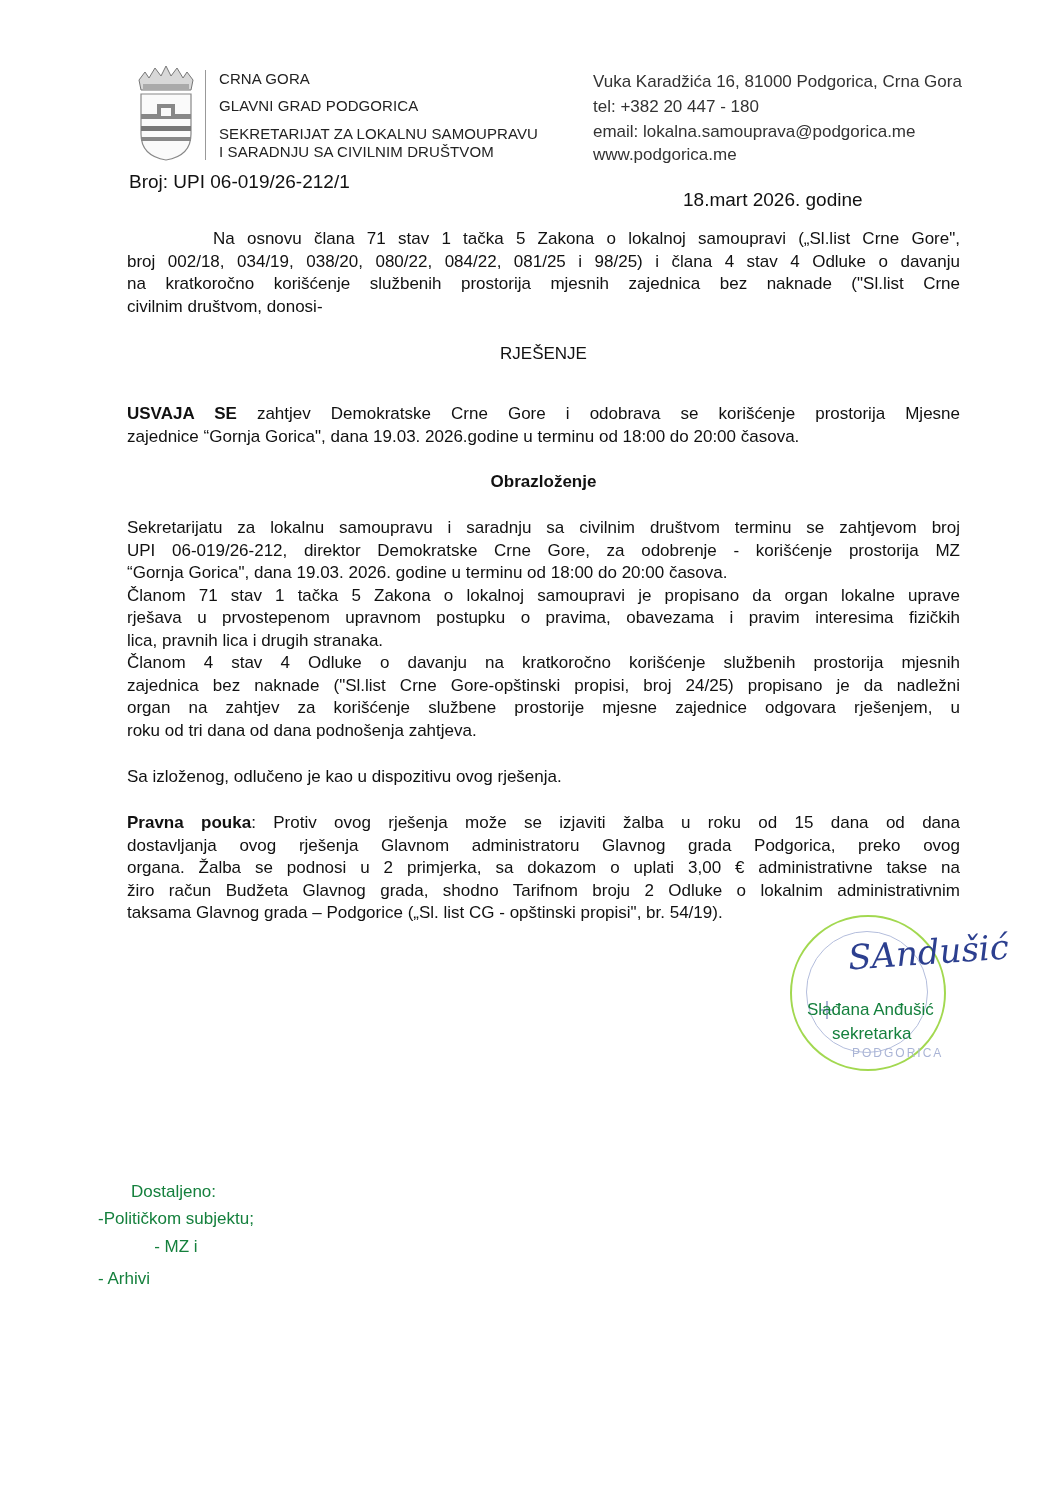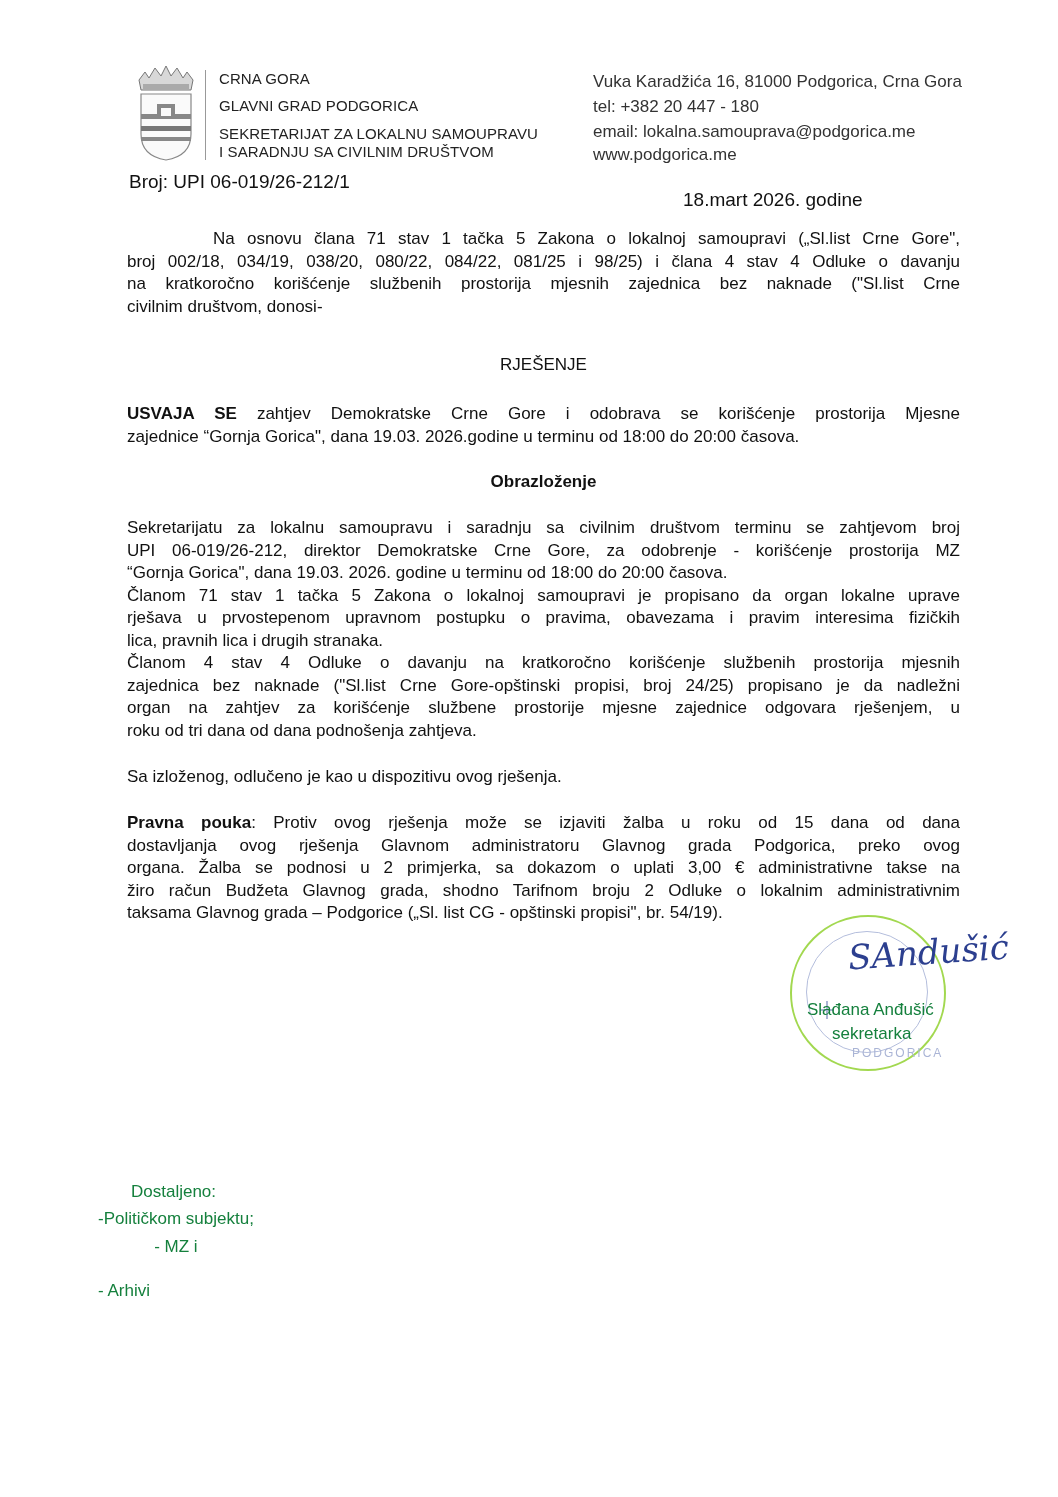--- a/index.html
+++ b/index.html
@@ -49,21 +49,21 @@
 <div class="abs big" style="left:129px; top:171px;">Broj: UPI 06-019/26-212/1</div>
 <div class="abs big" style="left:683px; top:189px;">18.mart 2026. godine</div>
 
 <div class="abs body-text" style="left:127px; top:228px; width:833px;">
   <span class="line" style="padding-left:86px;">Na osnovu člana 71 stav 1 tačka 5 Zakona o lokalnoj samoupravi („Sl.list Crne Gore",</span>
   <span class="line">broj  002/18, 034/19, 038/20, 080/22, 084/22, 081/25 i 98/25) i člana 4 stav 4  Odluke o davanju</span>
   <span class="line">na kratkoročno korišćenje službenih prostorija mjesnih zajednica bez naknade ("Sl.list Crne</span>
   <span class="line last">civilnim društvom, donosi-</span>
 </div>
 
-<div class="abs heading center" style="left:127px; top:355px; width:833px;">RJEŠENJE</div>
+<div class="abs heading center" style="left:127px; top:344px; width:833px;">RJEŠENJE</div>
 <div class="abs body-text" style="left:127px; top:403px; width:833px;">
   <span class="line"><b>USVAJA SE</b><span> zahtjev Demokratske Crne Gore i odobrava se korišćenje prostorija Mjesne</span></span>
   <span class="line last">zajednice “Gornja Gorica", dana 19.03. 2026.godine u terminu od  18:00 do 20:00 časova.</span>
 </div>
 
 <div class="abs heading center" style="left:127px; top:472px; width:833px; font-weight:bold;">Obrazloženje</div>
 <div class="abs body-text" style="left:127px; top:517px; width:833px;">
   <span class="line">Sekretarijatu za lokalnu samoupravu i saradnju sa civilnim društvom terminu se zahtjevom broj</span>
   <span class="line">UPI 06-019/26-212, direktor Demokratske Crne Gore, za odobrenje -  korišćenje prostorija MZ</span>
   <span class="line last">“Gornja Gorica", dana  19.03. 2026. godine u terminu od  18:00 do 20:00 časova.</span>
@@ -93,14 +93,14 @@
   </svg>
 </div>
 <div class="abs sig" style="left:848px; top:932px; transform: rotate(-4deg);">SAndušić</div>
 <div class="abs dist" style="left:807px; top:998px;">Slađana Anđušić</div>
 <div class="abs dist" style="left:832px; top:1022px;">sekretarka</div>
 
 <div class="abs dist" style="left:131px; top:1180px;">Dostaljeno:</div>
 <div class="abs dist" style="left:98px; top:1207px;">
   <div>-Političkom subjektu;</div>
   <div style="margin-top:4px;text-align:center;">- MZ i</div>
-  <div style="margin-top:20px;">- Arhivi</div>
+  <div style="margin-top:8px;">- Arhivi</div>
 </div>
 
 </body></html>

